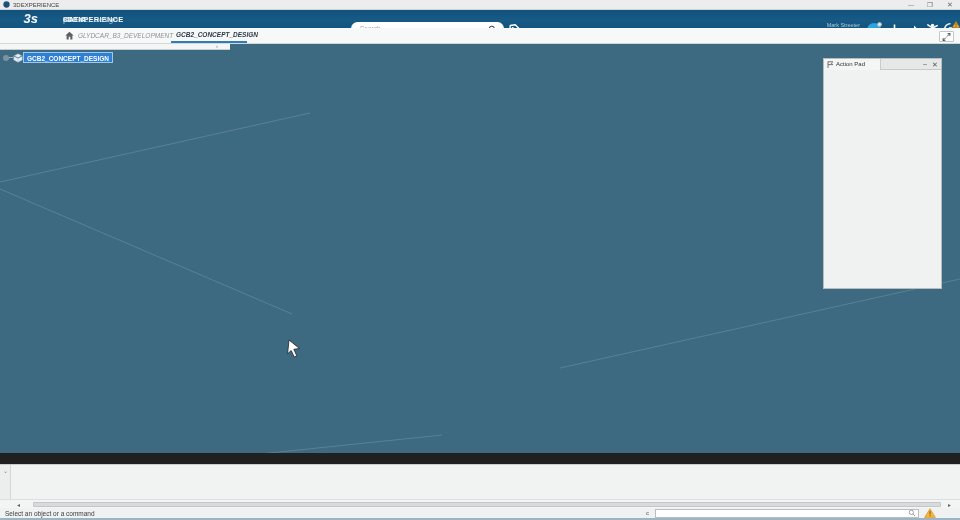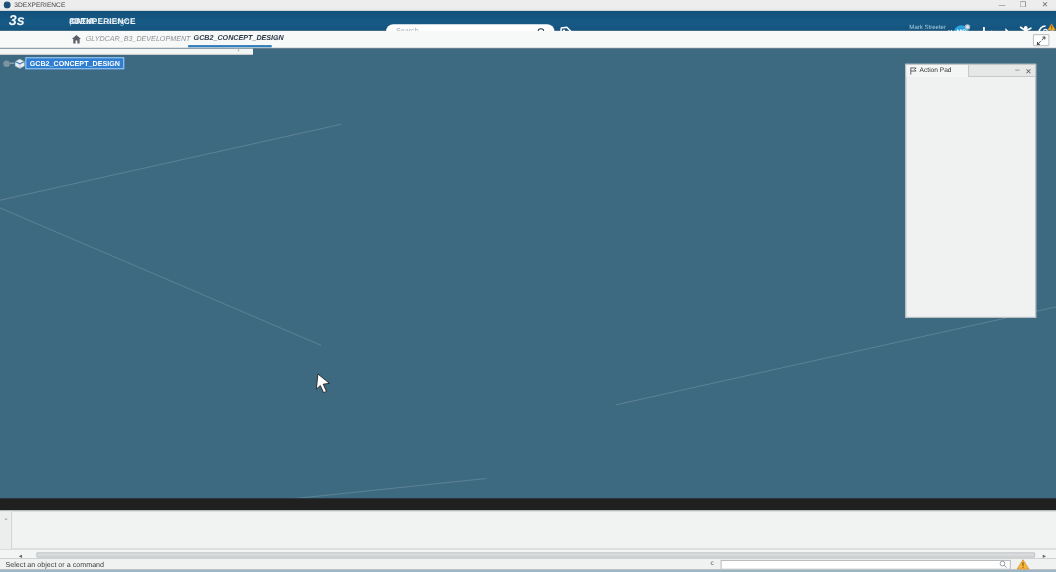--- a/index.html
+++ b/index.html
@@ -1,19 +1,19 @@
 <!DOCTYPE html>
 <html><head>
 <meta charset="utf-8">
 <style>
   html,body{margin:0;padding:0;background:#202020;}
   #stage{position:relative;width:960px;height:520px;overflow:hidden;
     font-family:"Liberation Sans",sans-serif;-webkit-font-smoothing:antialiased;}
   #stage *{box-sizing:border-box;position:absolute;}
-  .txt{white-space:nowrap;}
+  .txt{white-space:nowrap;text-align:right;}
 
   
   #titlebar{left:0;top:0;width:960px;height:10px;background:#ededed;border-bottom:1px solid #cfd4d8;}
   #title-text{left:13px;top:1.5px;font-size:6px;color:#444;}
   .winctl{top:2px;font-size:6px;color:#666;line-height:6px;}
 
   
   #brandbar{left:0;top:10px;width:960px;height:18px;
     background:linear-gradient(#12517b,#175a86 55%,#14547e);}
   #logo3s{left:8px;top:0px;width:30px;height:18px;color:#f4f8fb;font-size:13px;font-style:italic;font-weight:bold;line-height:18px;}

